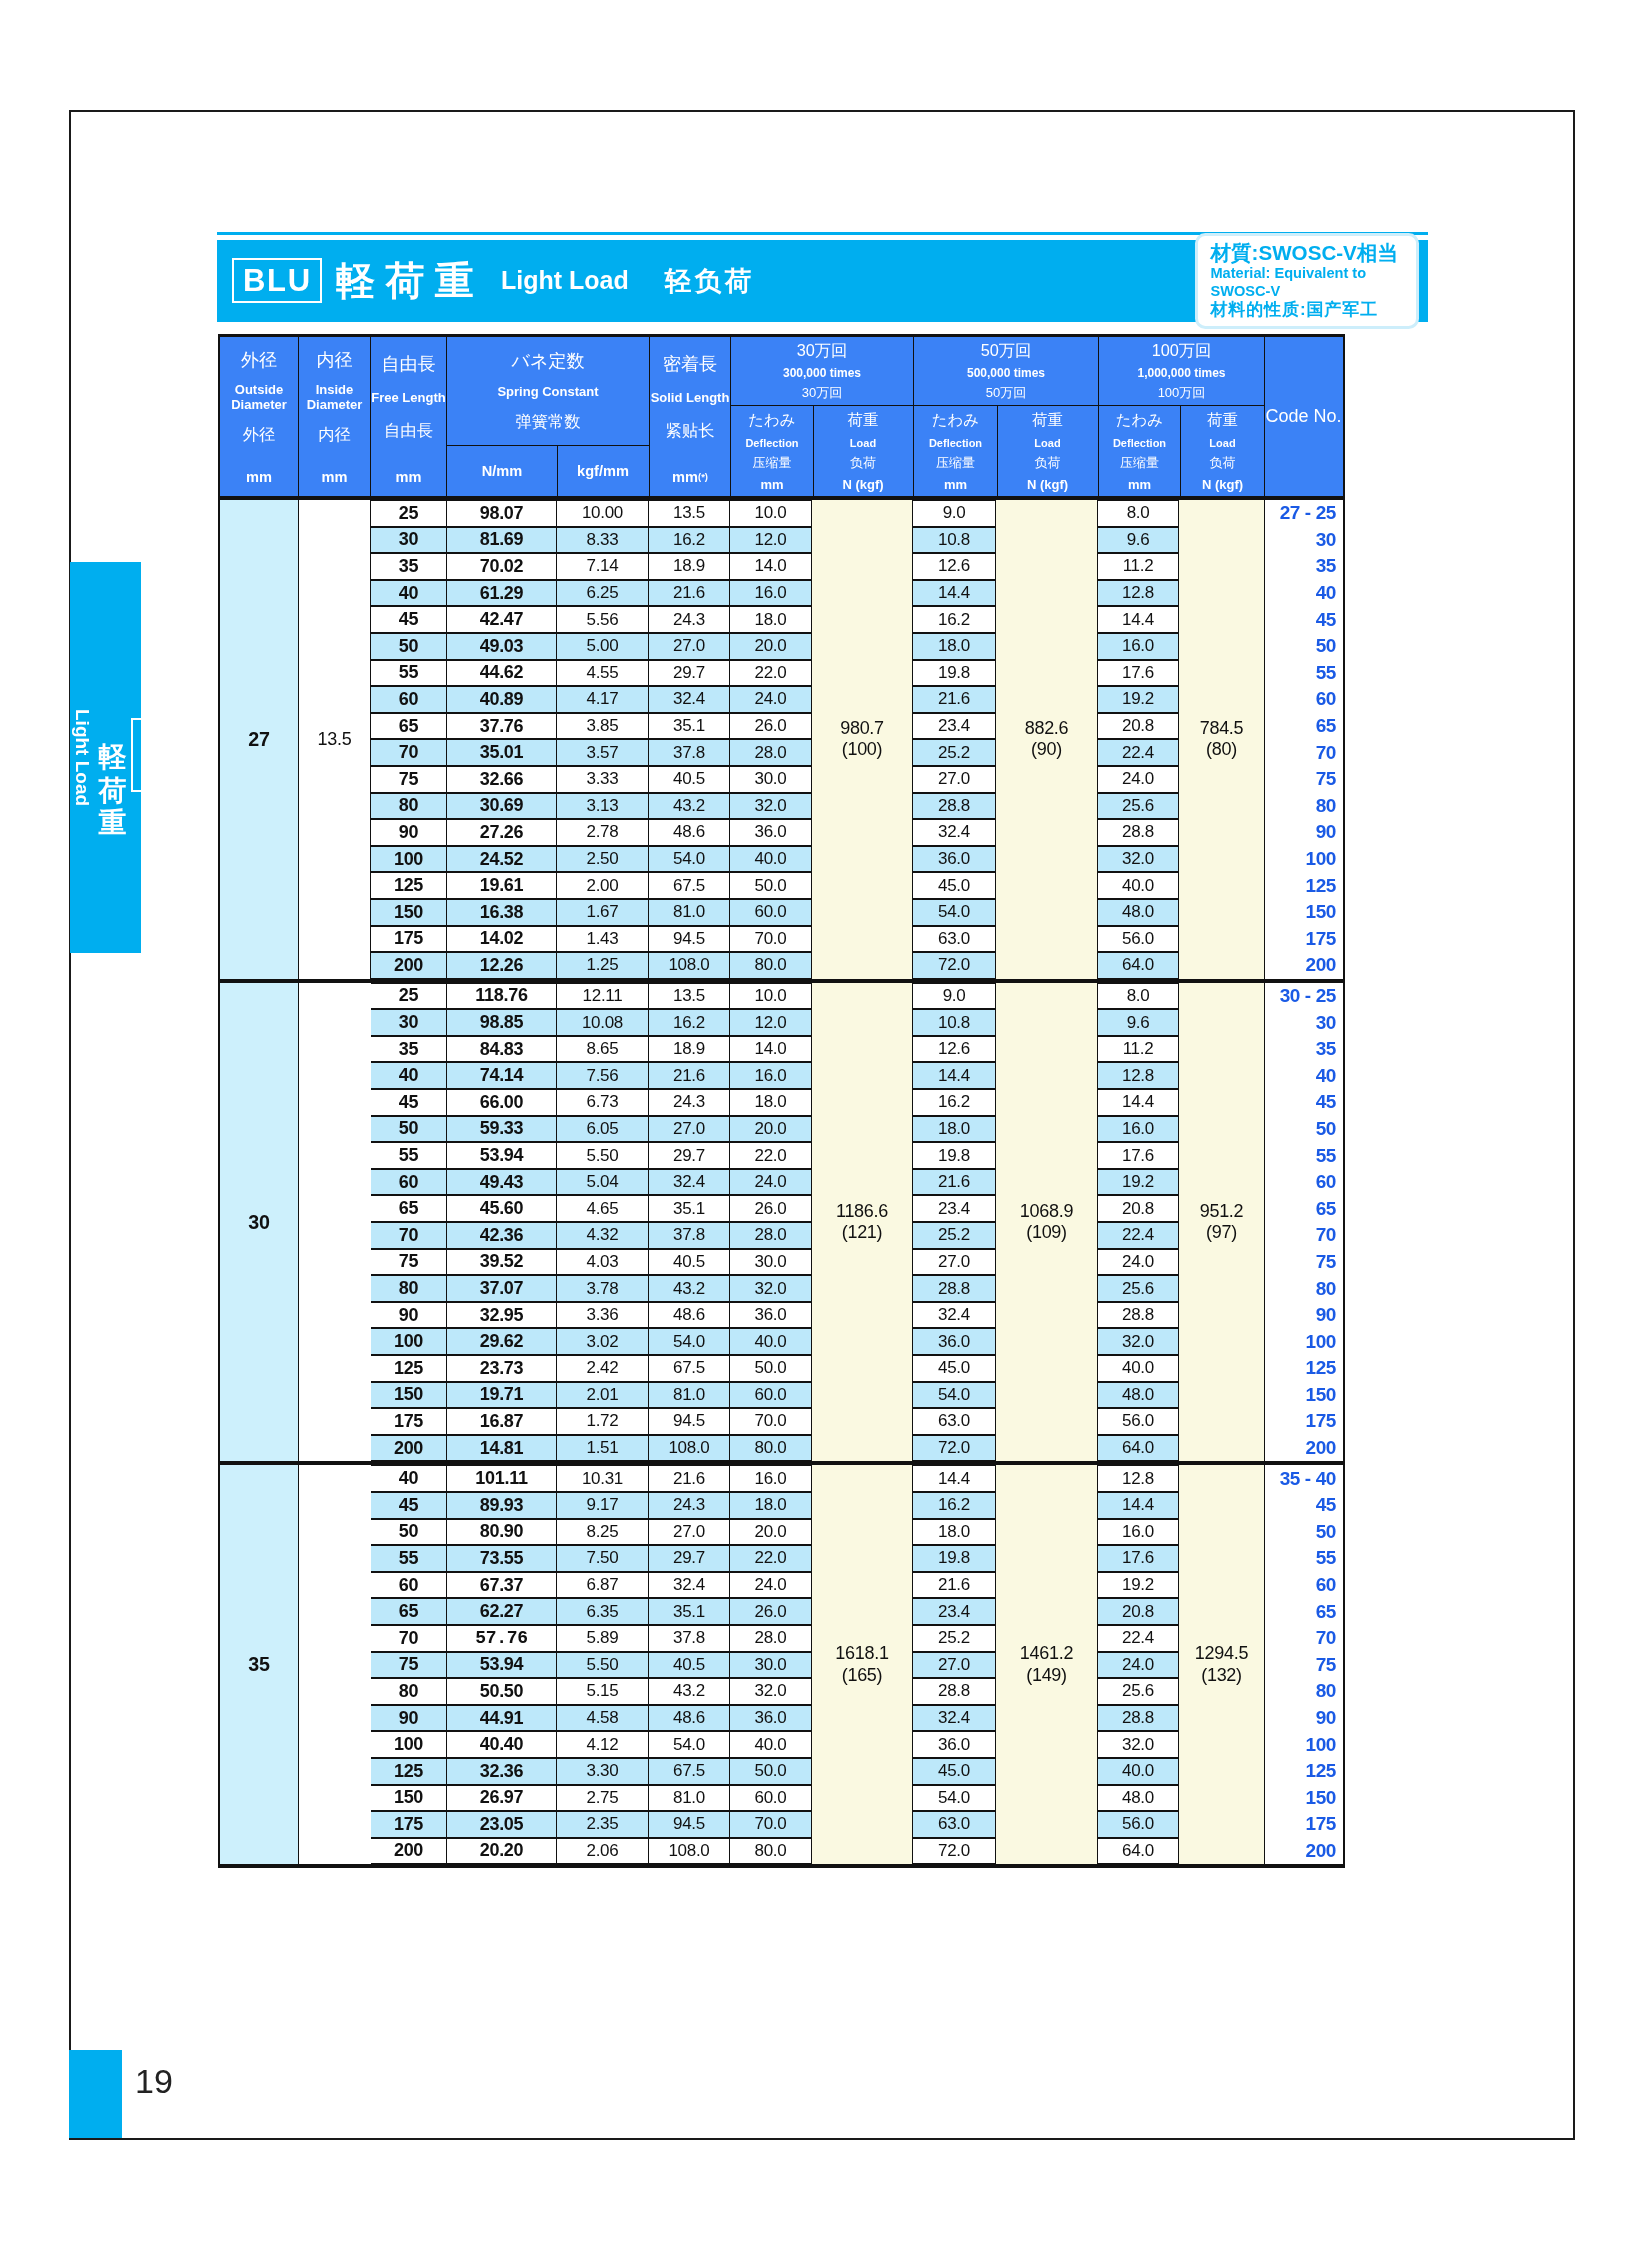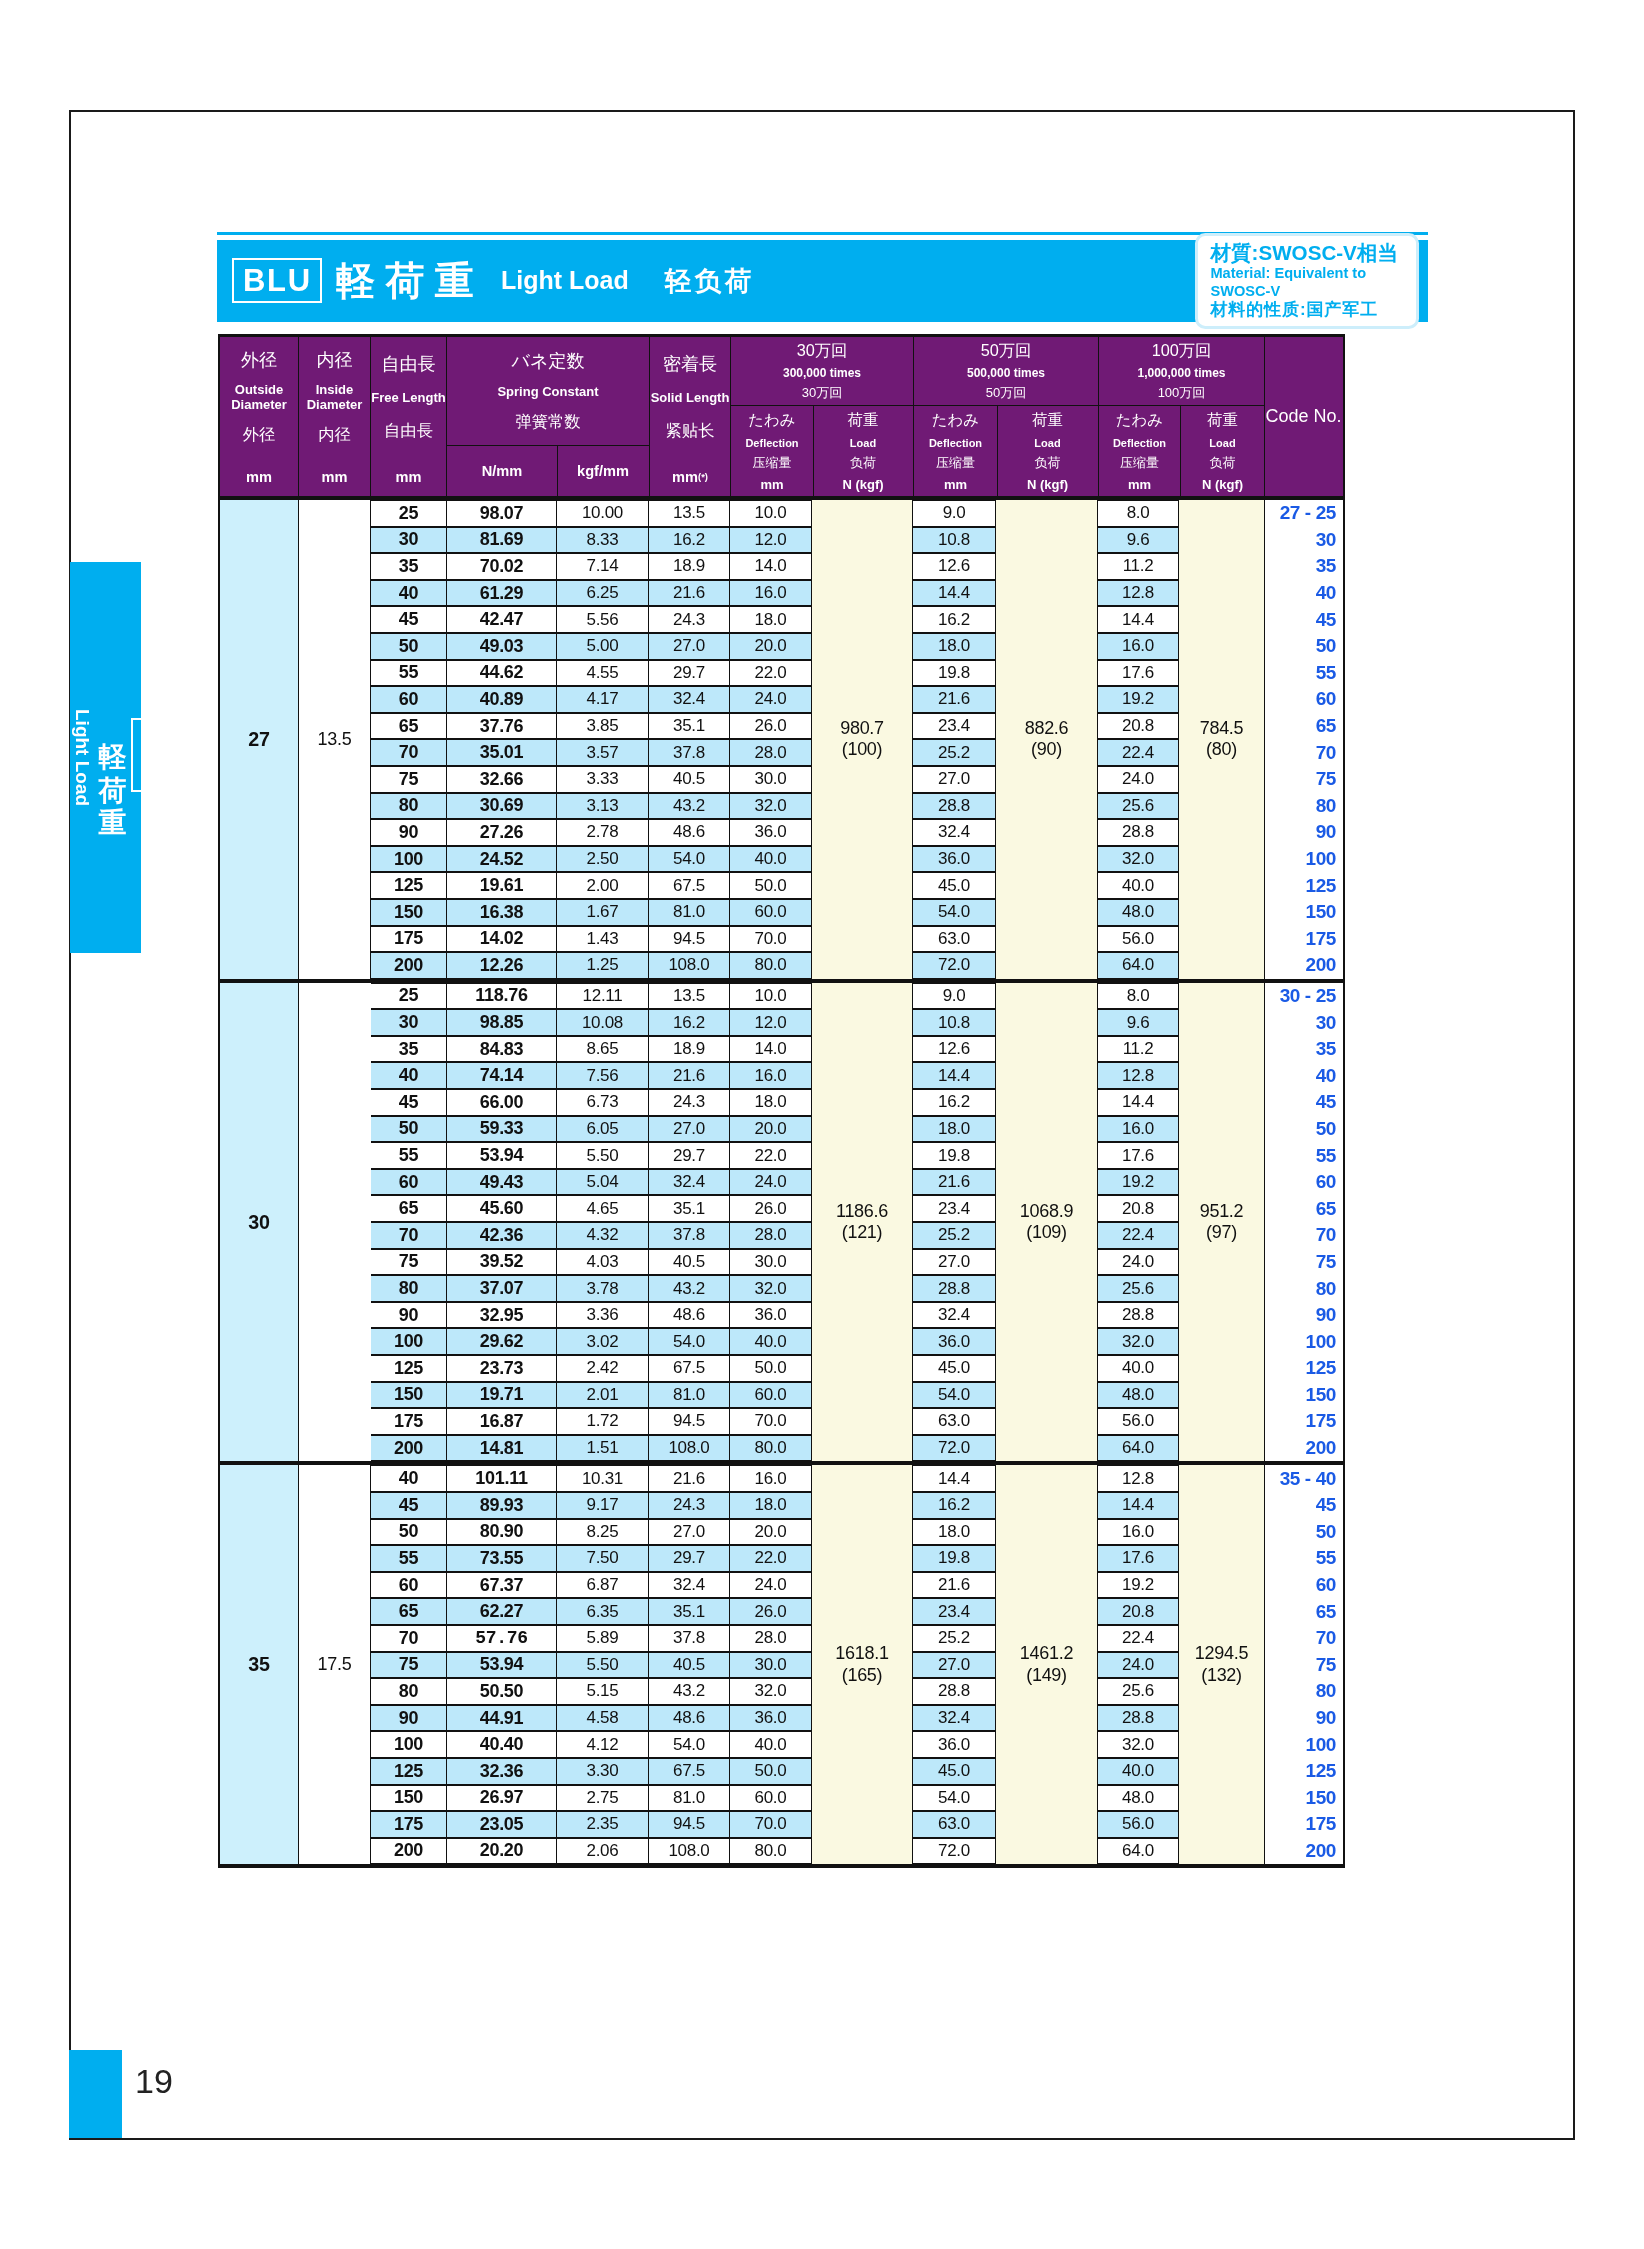--- a/index.html
+++ b/index.html
@@ -33,21 +33,21 @@
                color: #fff; padding-top: 17px; }
   .tab-blu { border: 2.6px solid #fff; font-size: 24px; font-weight: bold; letter-spacing: 2.6px;
              padding: 6.9px 2.6px; margin-bottom: 22px; }
   .tab-jp { font-size: 28px; font-weight: bold; letter-spacing: 12px; margin-bottom: 15.4px; }
   .tab-en { font-size: 19px; font-weight: bold; margin-bottom: 17px; }
   .tab-cn { font-size: 20.6px; font-weight: bold; text-orientation: sideways; letter-spacing: 3.4px; }
 
   
   .sheet-table { position: absolute; left: 218px; top: 334px; width: 1127px; background: #fff;
                  border: 2.6px solid #111; border-top-width: 3.4px; border-bottom-width: 4.3px; }
-  .thead { display: flex; height: 163px; background: #701a75; color: #fff;
+  .thead { display: flex; height: 163px; background: #3b82f6; color: #fff;
            border-bottom: 4.3px solid #111; text-align: center; }
   .hcol { border-right: 1.7px solid #111; display: flex; flex-direction: column; }
   .hcol:last-child { border-right: none; }
   .hmain { flex: 1; display: flex; flex-direction: column; justify-content: space-evenly; align-items: center; }
   .hunit { height: 39px; display: flex; align-items: center; justify-content: center; }
   .jp { font-size: 18px; } .en { font-size: 13px; line-height: 14.6px; font-weight: bold; }
   .cn { font-size: 16.3px; } .unit { font-size: 14.6px; font-weight: bold; }
   sup { font-size: 9.4px; }
   .w1 { width: 79px; } .w2 { width: 72px; } .w3 { width: 76px; }
   .spring { width: 203px; } .w6 { width: 81px; }
@@ -551,21 +551,20 @@
           <div class="cell boxed bold blue" style="grid-area: 18 / 4;">14.81</div>
           <div class="cell boxed blue" style="grid-area: 18 / 5;">1.51</div>
           <div class="cell boxed blue" style="grid-area: 18 / 6;">108.0</div>
           <div class="cell boxed blue" style="grid-area: 18 / 7;">80.0</div>
           <div class="cell boxed blue" style="grid-area: 18 / 9;">72.0</div>
           <div class="cell boxed blue" style="grid-area: 18 / 11;">64.0</div>
           <div class="cell codec" style="grid-area: 18 / 13;">200</div>
         </div>
         <div class="group">
           <div class="cell pale odlabel" style="grid-area: 1 / 1 / span 15;">35</div>
-          <div class="cell white idlabel" style="grid-area: 1 / 2 / span 15;">17.5</div>
           <div class="cell cream loadcell" style="grid-area: 1 / 8 / span 15;">
             <div>1618.1</div>
             <div>(165)</div>
           </div>
           <div class="cell cream loadcell" style="grid-area: 1 / 10 / span 15;">
             <div>1461.2</div>
             <div>(149)</div>
           </div>
           <div class="cell cream loadcell" style="grid-area: 1 / 12 / span 15;">
             <div>1294.5</div>

